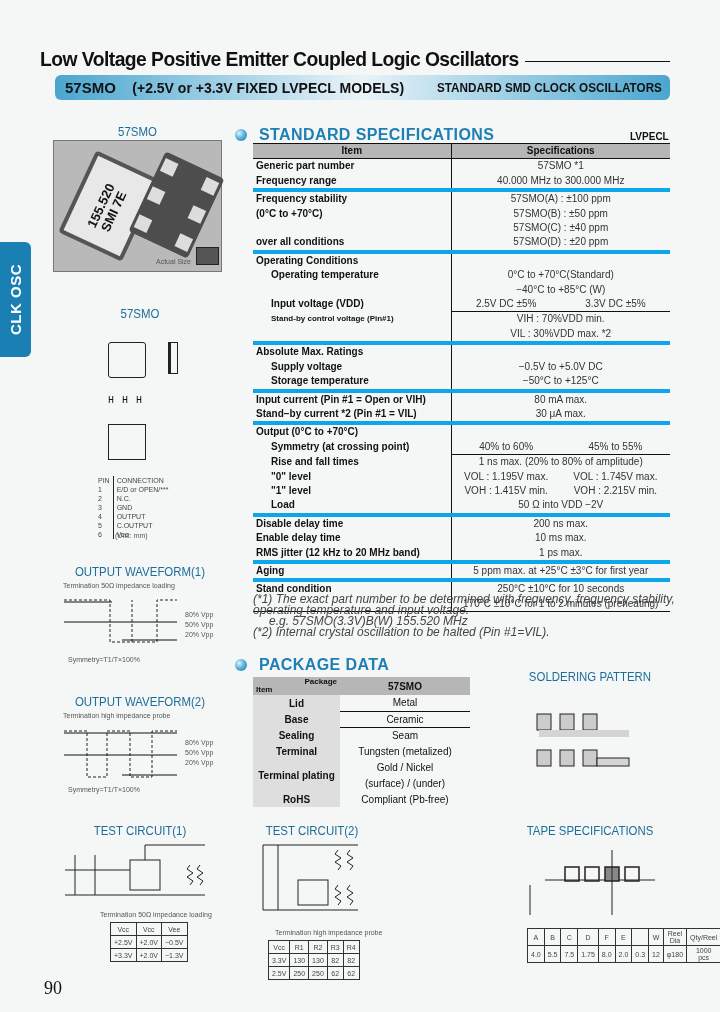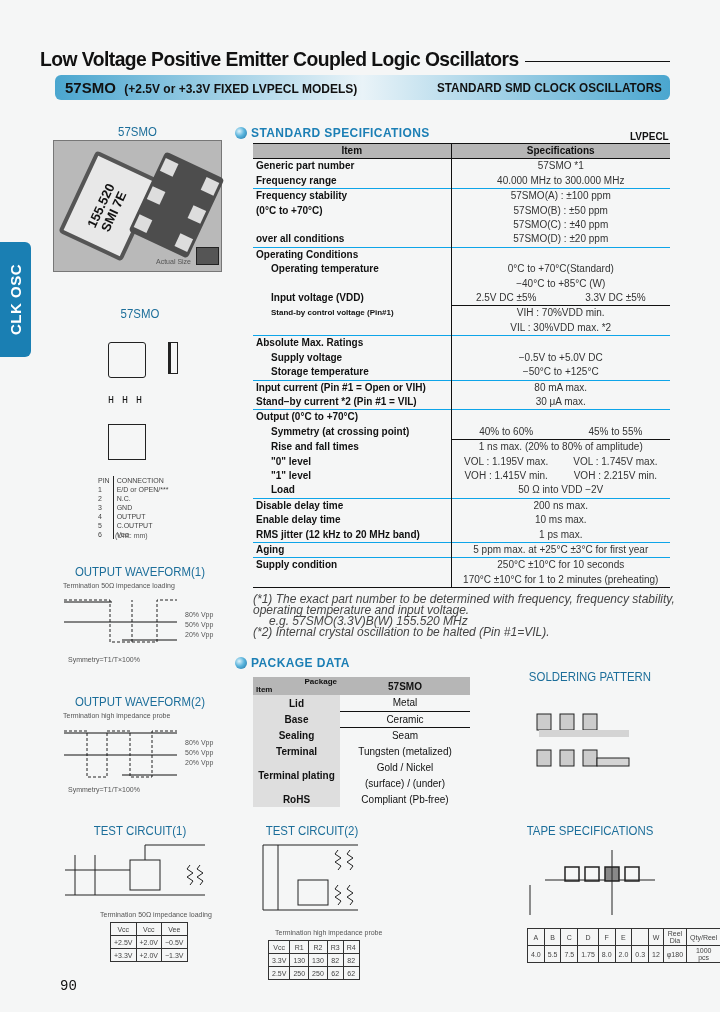--- a/index.html
+++ b/index.html
@@ -2,51 +2,51 @@
 <html><head>
 <meta charset="utf-8">
 <style>
   * { box-sizing: border-box; margin: 0; padding: 0; }
   body { width: 720px; height: 1012px; background: #f5f6f6; font-family: "Liberation Sans", sans-serif; color: #111; position: relative; overflow: hidden; }
   .abs { position: absolute; }
   .title { left: 40px; top: 47px; font-size: 21px; font-weight: bold; letter-spacing: -0.6px; transform: scaleX(0.92); transform-origin: left; white-space: nowrap; }
   .title-rule { left: 525px; top: 61px; width: 145px; height: 1px; background: #111; }
   .banner { left: 55px; top: 75px; width: 615px; height: 25px; border-radius: 6px; background: linear-gradient(90deg, #4aa6cf 0%, #b9dcec 35%, #e9f3f8 50%, #b9dcec 65%, #4aa6cf 100%); display: flex; align-items: center; justify-content: space-between; padding: 0 8px 0 10px; }
   .banner .model { font-size: 15px; font-weight: bold; }
-  .banner .sub { font-size: 12px; font-weight: bold; margin-left: 4px; }
+  .banner .sub { font-size: 14px; font-weight: bold; margin-left: 12px; }
   .banner .right { font-size: 13px; font-weight: bold; transform: scaleX(0.9); transform-origin: right; }
   .sidetab { left: 0; top: 242px; width: 31px; height: 115px; background: #1a7fb3; border-radius: 0 6px 6px 0; display: flex; align-items: center; justify-content: center; }
   .sidetab span { color: #fff; font-weight: bold; font-size: 15px; transform: rotate(-90deg); white-space: nowrap; letter-spacing: 0.5px; }
   .blue-h { color: #1c6e9a; font-size: 13px; text-align: center; transform: scaleX(0.88); }
   .photo { left: 53px; top: 140px; width: 169px; height: 132px; background: #b9b9b9; border: 1px solid #777; }
-  .sec-h { display: flex; align-items: center; gap: 4px; font-weight: bold; color: #1c7fb5; font-size: 12px; letter-spacing: 0.4px; }
+  .sec-h { display: flex; align-items: center; gap: 12px; font-weight: bold; color: #1c7fb5; font-size: 16px; letter-spacing: 0.4px; }
   .ball { width: 12px; height: 12px; border-radius: 50%; background: radial-gradient(circle at 35% 35%, #e0f3fb 0%, #5ab4dc 45%, #1a72a5 100%); }
   table { border-collapse: collapse; font-size: 10px; }
   .spec { left: 253px; top: 143px; width: 417px; }
   .spec td { padding: 0 3px; height: 14.4px; line-height: 14.4px; white-space: nowrap; }
   .spec td.item { width: 198px; border-right: 1px solid #111; font-weight: bold; }
   .spec td.val { text-align: center; color: #333; }
   .spec tr.hd td { background: #b6b6b6; text-align: center; font-weight: bold; border-bottom: 1px solid #111; border-top: 1px solid #111; }
-  .spec tr.top td { border-top: 1px solid #0ea5e9; }
+  .spec tr.top td { border-top: 4px solid #0ea5e9; }
   .spec tr.topv td.val { border-top: 1px solid #111; }
   .spec tr.last td { border-bottom: 1px solid #111; }
   .indent { padding-left: 18px !important; }
   .small { font-size: 8px !important; font-weight: bold; margin-top: 8px; }
   .notes { left: 253px; top: 594px; font-size: 12px; color: #444; line-height: 11px; font-style: italic; }
   .pkg { left: 253px; top: 677px; width: 217px; }
   .pkg td { height: 16px; text-align: center; font-size: 10px; }
   .pkg td.k { background: #dedede; width: 87px; font-weight: bold; }
   .pkg tr.hd td { background: #b6b6b6; font-weight: bold; height: 18px; }
   .pkg tr.bt td.v { border-bottom: 1px solid #111; }
   .tiny { font-size: 7px; color: #555; }
   .tape-tbl { left: 527px; top: 928px; font-size: 7px; }
   .tape-tbl td { border: 1px solid #333; padding: 1px 3px; text-align: center; color: #444; height: 13px; }
   .pin-tbl { font-size: 7px; color: #444; }
   .pin-tbl td { padding: 0 3px; height: 9px; }
-  .page { left: 60px; top: 978px; font-family: Liberation Mono, monospace; font-size: 14px; }
+  .page { left: 44px; top: 978px; font-family: Liberation Serif, serif; font-size: 18px; }
 </style>
 </head>
 <body>
 
 <div class="abs title">Low Voltage Positive Emitter Coupled Logic Oscillators</div>
 <div class="abs title-rule"></div>
 <div class="abs banner">
   <div>
     <span class="model">57SMO</span>
     <span class="sub">(+2.5V or +3.3V FIXED LVPECL MODELS)</span>
@@ -265,21 +265,21 @@
       </tr>
   <tr>
         <td class="item">RMS jitter (12 kHz to 20 MHz band)</td>
         <td class="val" colspan="2">1 ps max.</td>
       </tr>
   <tr class="top">
         <td class="item">Aging</td>
         <td class="val" colspan="2">5 ppm max. at +25°C ±3°C for first year</td>
       </tr>
   <tr class="top">
-        <td class="item">Supply condition</td>
+        <td class="item">Stand condition</td>
         <td class="val" colspan="2">250°C ±10°C for 10 seconds</td>
       </tr>
   <tr class="last">
         <td class="item"></td>
         <td class="val" colspan="2">170°C ±10°C for 1 to 2 minutes (preheating)</td>
       </tr>
 </tbody>
   </table>
 
 <div class="abs notes">

